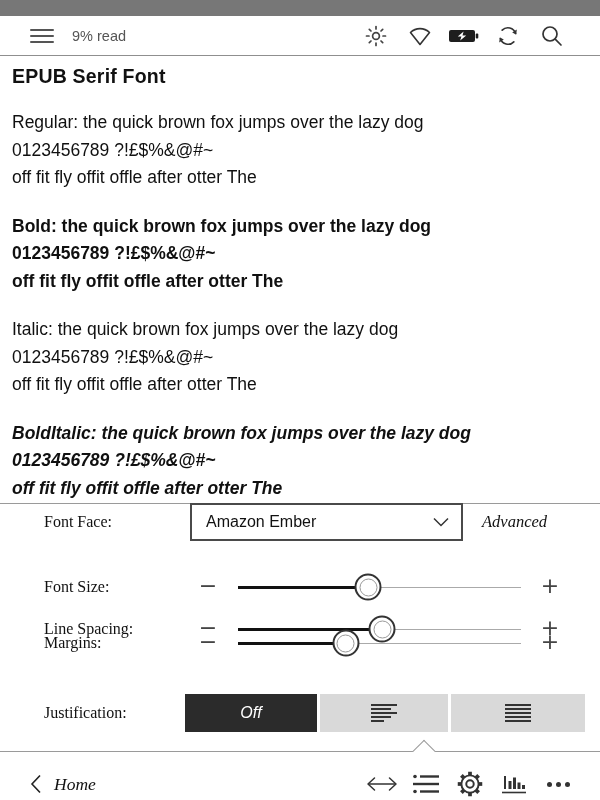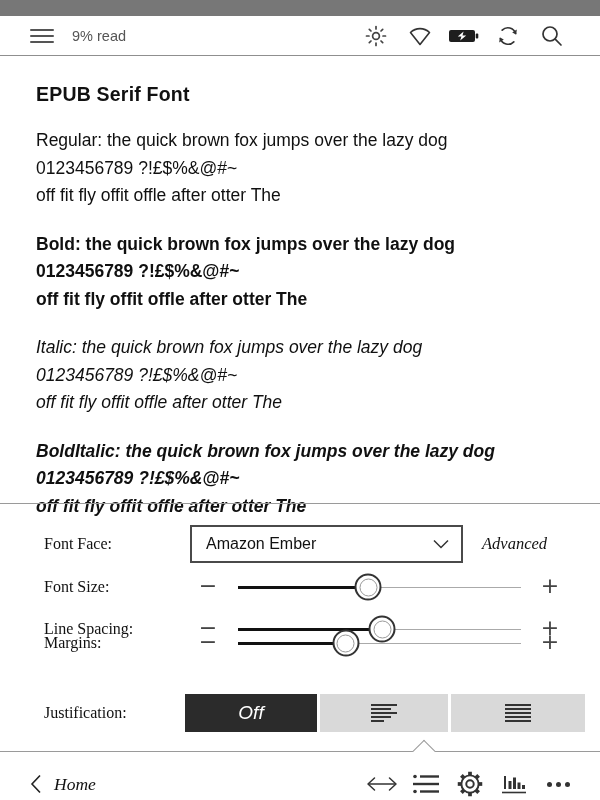--- a/index.html
+++ b/index.html
@@ -14,30 +14,30 @@
     position:absolute; top:0; left:0; width:600px; height:40px;
     display:flex; align-items:center; border-bottom:1px solid #8f8f8f;
   }
   .topbar .menu-btn { margin-left:30px; width:24px; height:24px; display:flex; flex-direction:column; justify-content:center; gap:4px; cursor:pointer; }
   .topbar .menu-btn i { display:block; height:2px; background:#555; border-radius:1px; }
   .topbar .progress { margin-left:18px; font-size:14.5px; color:#555; }
   .topbar .spacer { flex:1; }
   .tb-icons { display:flex; padding-right:26px; }
   .tb-icon { width:44px; height:40px; display:flex; align-items:center; justify-content:center; }
   
-  .content { position:absolute; top:40px; left:0; width:600px; padding:27px 18px 0 36px; }
+  .content { position:absolute; top:22px; left:0; width:600px; padding:27px 18px 0 12px; }
   .page-title { font-size:19.5px; font-weight:bold; letter-spacing:0.2px; }
   .specimen { margin-top:21px; font-size:17.5px; line-height:27.5px; color:#101010; }
   .specimen.b  { font-weight:bold; }
-  .specimen.i  { font-style:italic; }
+  .specimen.i  { }
   .specimen.bi { font-weight:bold; font-style:italic; }
   .divider { position:absolute; left:0; top:487px; width:600px; height:0; border-top:1px solid #9a9a9a; }
   
   .row-label { position:absolute; left:44px; font-family:"Liberation Serif", serif; font-size:16px; color:#111; }
-  .ff-row { position:absolute; top:509px; left:0; width:600px; height:38px; }
+  .ff-row { position:absolute; top:487px; left:0; width:600px; height:38px; }
   .ff-row .row-label { top:0; line-height:38px; }
   .dropdown {
     position:absolute; left:190px; top:0; width:273px; height:38px;
     border:2px solid #4a4a4a; background:#fff; display:flex; align-items:center;
     padding:0 12px 0 14px; cursor:pointer;
   }
   .dropdown .dd-value { font-size:16px; flex:1; }
   .advanced { position:absolute; left:482px; top:0; line-height:38px; font-family:"Liberation Serif", serif; font-style:italic; font-size:16.5px; cursor:pointer; }
   .slider-row { position:absolute; left:0; width:600px; height:34px; }
   .slider-row .row-label { top:0; line-height:34px; }
@@ -52,21 +52,21 @@
     background:#fff; border:2px solid #333; transform:translate(-50%,-50%);
   }
   .thumb::after {
     content:""; position:absolute; left:50%; top:50%; width:16px; height:16px;
     transform:translate(-50%,-50%); border:1px solid #999; border-radius:50%;
   }
   .just-row { position:absolute; top:678px; left:0; width:600px; height:38px; }
   .just-row .row-label { top:0; line-height:38px; }
   .segments { position:absolute; left:185px; top:0; width:400px; height:38px; display:flex; gap:3px; }
   .seg { background:#d9d9d9; display:flex; align-items:center; justify-content:center; cursor:pointer; }
-  .seg-off { width:132px; background:#2b2b2b; color:#fff; font-style:italic; font-size:19px; }
+  .seg-off { width:132px; background:#2b2b2b; color:#fff; font-style:italic; font-size:16px; }
   .seg-mid { flex:1; }
   .seg-end { flex:1.05; }
   .lines-icon { display:flex; flex-direction:column; gap:2px; }
   .lines-icon i { display:block; height:2px; background:#333; }
   
   .bottombar {
     position:absolute; left:0; top:735px; width:600px; height:65px;
     border-top:1px solid #9a9a9a; background:#fff;
     display:flex; align-items:center; justify-content:space-between;
   }

